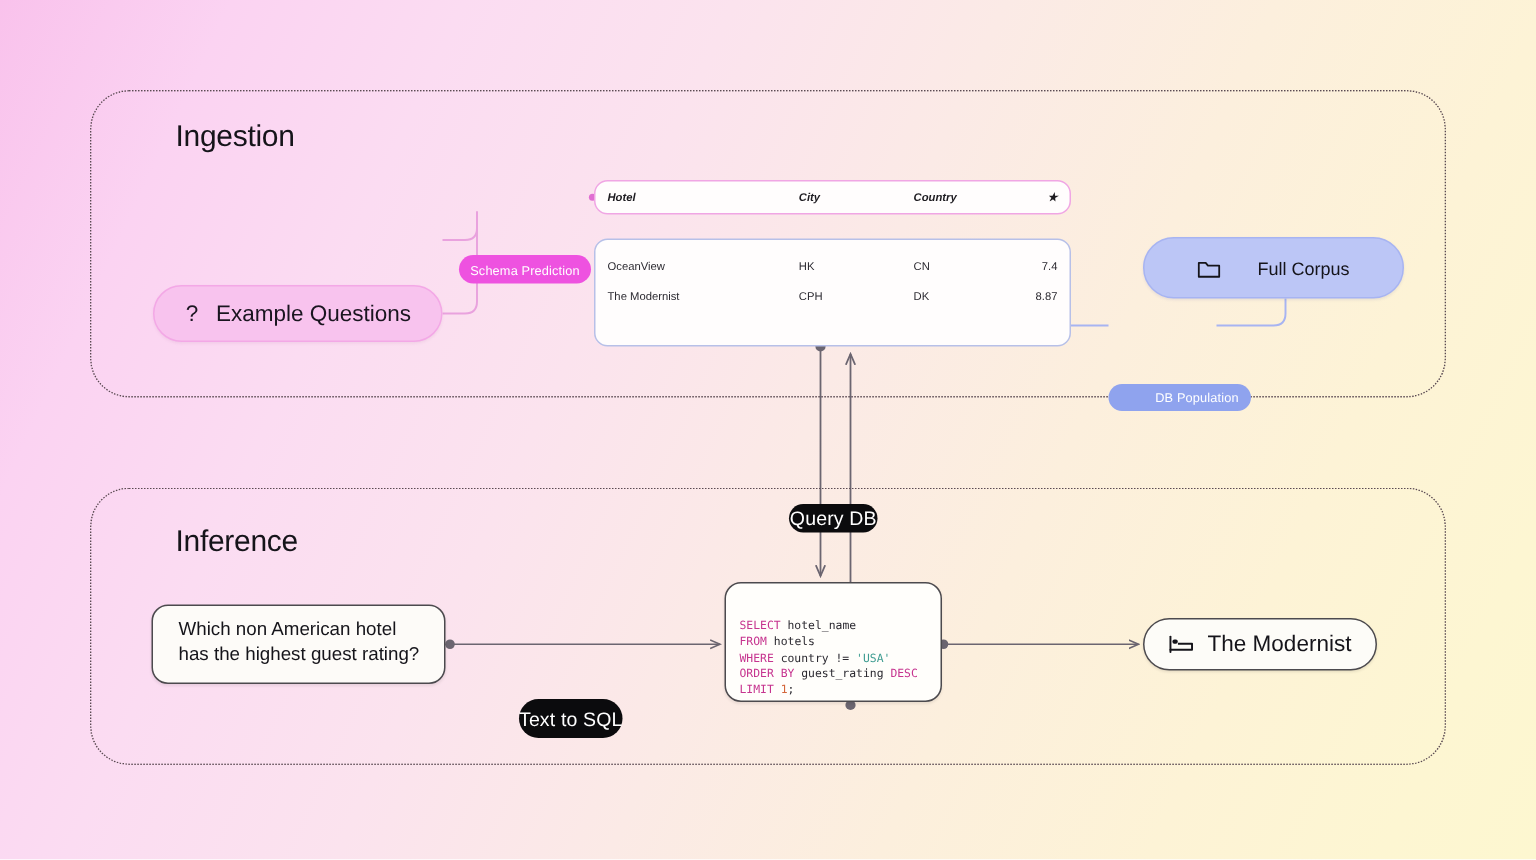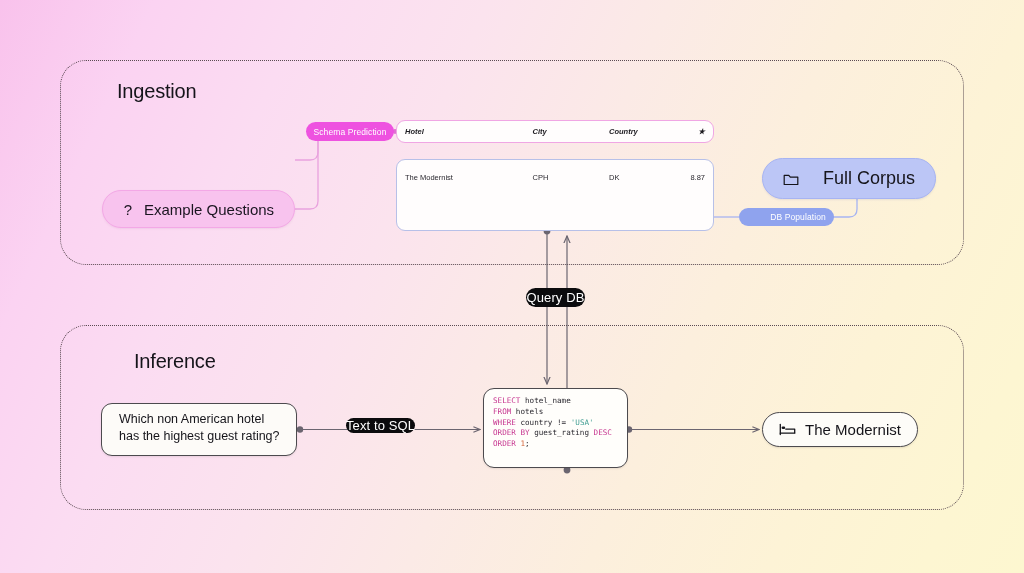--- a/index.html
+++ b/index.html
@@ -40,21 +40,21 @@
 
   .section-title {
     position: absolute;
     font-size: 20px;
     font-weight: 400;
     color: #15141a;
     letter-spacing: -0.2px;
     white-space: nowrap;
   }
   #title-ingestion { left: 117px; top: 80px; }
-  #title-inference { left: 134px; top: 350px; }
+  #title-inference { left: 117px; top: 350px; }
 
   
   .pill {
     position: absolute;
     box-sizing: border-box;
     display: flex;
     align-items: center;
     gap: 9px;
     border-radius: 999px;
     white-space: nowrap;
@@ -67,21 +67,21 @@
     padding: 0 18px;
     box-shadow: 0 1px 2px rgba(160,80,150,0.10);
   }
   #node-example-documents { left: 102px; top: 141px; width: 193px; height: 38px; }
   #node-example-questions { left: 102px; top: 190px; width: 193px; height: 38px; }
 
   .pill-blue {
     background: #bcc6f6;
     border: 1.3px solid #a7b4f2;
     color: #15141a;
-    font-size: 18px;
+    font-size: 12px;
     padding: 0 18px;
     justify-content: center;
     box-shadow: 0 1px 2px rgba(80,90,170,0.12);
     gap: 24px;
   }
   #node-full-corpus { left: 762px; top: 158px; width: 174px; height: 41px; }
 
   .pill-white {
     background: #fdfcf8;
     border: 1.4px solid #4c4a4e;
@@ -97,29 +97,30 @@
   .badge {
     position: absolute;
     display: flex;
     align-items: center;
     justify-content: center;
     border-radius: 999px;
     white-space: nowrap;
     font-size: 8.5px;
     letter-spacing: 0.1px;
     z-index: 6;
+    margin-top: 48px;
   }
   .badge-magenta { background: #ee52e0; color: #ffffff; }
   .badge-blue    { background: #8fa3ee; color: #ffffff; }
   .badge-black   { background: #0b0b0d; color: #ffffff; font-size: 13px; }
 
   #badge-schema-prediction { left: 306px; top: 122px; width: 88px; height: 19px; }
   #badge-db-population     { left: 739px; top: 208px; width: 72px; height: 18px; padding-left: 23px; }
   #badge-query-db          { left: 526px; top: 288px; width: 59px; height: 19px; }
-  #badge-text-to-sql       { left: 346px; top: 418px; width: 69px; height: 15px; }
+  #badge-text-to-sql       { left: 346px; top: 418px; width: 69px; height: 26px; }
 
   
   #card-question {
     position: absolute;
     left: 101px;
     top: 403px;
     width: 196px;
     height: 53px;
     box-sizing: border-box;
     background: #fdfbf8;
@@ -182,21 +183,21 @@
   #card-sql {
     position: absolute;
     left: 483px;
     top: 388px;
     width: 145px;
     height: 80px;
     box-sizing: border-box;
     background: #fffefb;
     border: 1.3px solid #4c4a4e;
     border-radius: 11px;
-    padding: 7px 9px;
+    padding: 23px 9px;
     font-family: "DejaVu Sans Mono", monospace;
     font-size: 7.6px;
     line-height: 1.42;
     color: #2b2930;
     box-shadow: 0 1px 2px rgba(0,0,0,0.08);
     z-index: 5;
   }
   .kw  { color: #c6348f; }
   .str { color: #3f9d92; text-align: center; }
   .num { color: #d4663a; }
@@ -269,20 +270,26 @@
 
   <div id="table-header">
     <span class="c-hotel">Hotel</span>
     <span class="c-city">City</span>
     <span class="c-country">Country</span>
     <span class="c-star">★</span>
   </div>
 
   <div id="table-body">
     <div class="trow">
+      <span class="c-hotel">OceanView</span>
+      <span class="c-city">HK</span>
+      <span class="c-country">CN</span>
+      <span class="c-rating">7.4</span>
+    </div>
+    <div class="trow">
       <span class="c-hotel">The Modernist</span>
       <span class="c-city">CPH</span>
       <span class="c-country">DK</span>
       <span class="c-rating">8.87</span>
     </div>
   </div>
 
   <div id="card-question">Which non American hotel has the highest guest rating?</div>
 
   <div id="card-sql">
@@ -292,21 +299,21 @@
     <div>
       <span class="kw">FROM</span><span> hotels</span>
     </div>
     <div>
       <span class="kw">WHERE</span><span> country != </span><span class="str">'USA'</span>
     </div>
     <div>
       <span class="kw">ORDER BY</span><span> guest_rating </span><span class="kw">DESC</span>
     </div>
     <div>
-      <span class="kw">ORDER</span><span class="num"> 1</span><span>;</span>
+      <span class="kw">LIMIT</span><span class="num"> 1</span><span>;</span>
     </div>
   </div>
 
   <div class="pill pill-white" id="node-result">
     <span class="ic">
       <svg width="17" height="13" viewBox="0 0 17 13">
         <path d="M1.3,1.4 v10.2" stroke="#15141a" stroke-width="1.3" stroke-linecap="round"></path>
         <path d="M1.3,10.2 h14.4" stroke="#15141a" stroke-width="1.3" stroke-linecap="round"></path>
         <path d="M15.7,10.2 v-4.1 h-9.4" stroke="#15141a" stroke-width="1.3" fill="none" stroke-linejoin="round"></path>
         <rect x="2.6" y="3.4" width="3.6" height="2.7" rx="1.3" fill="#15141a"></rect>

